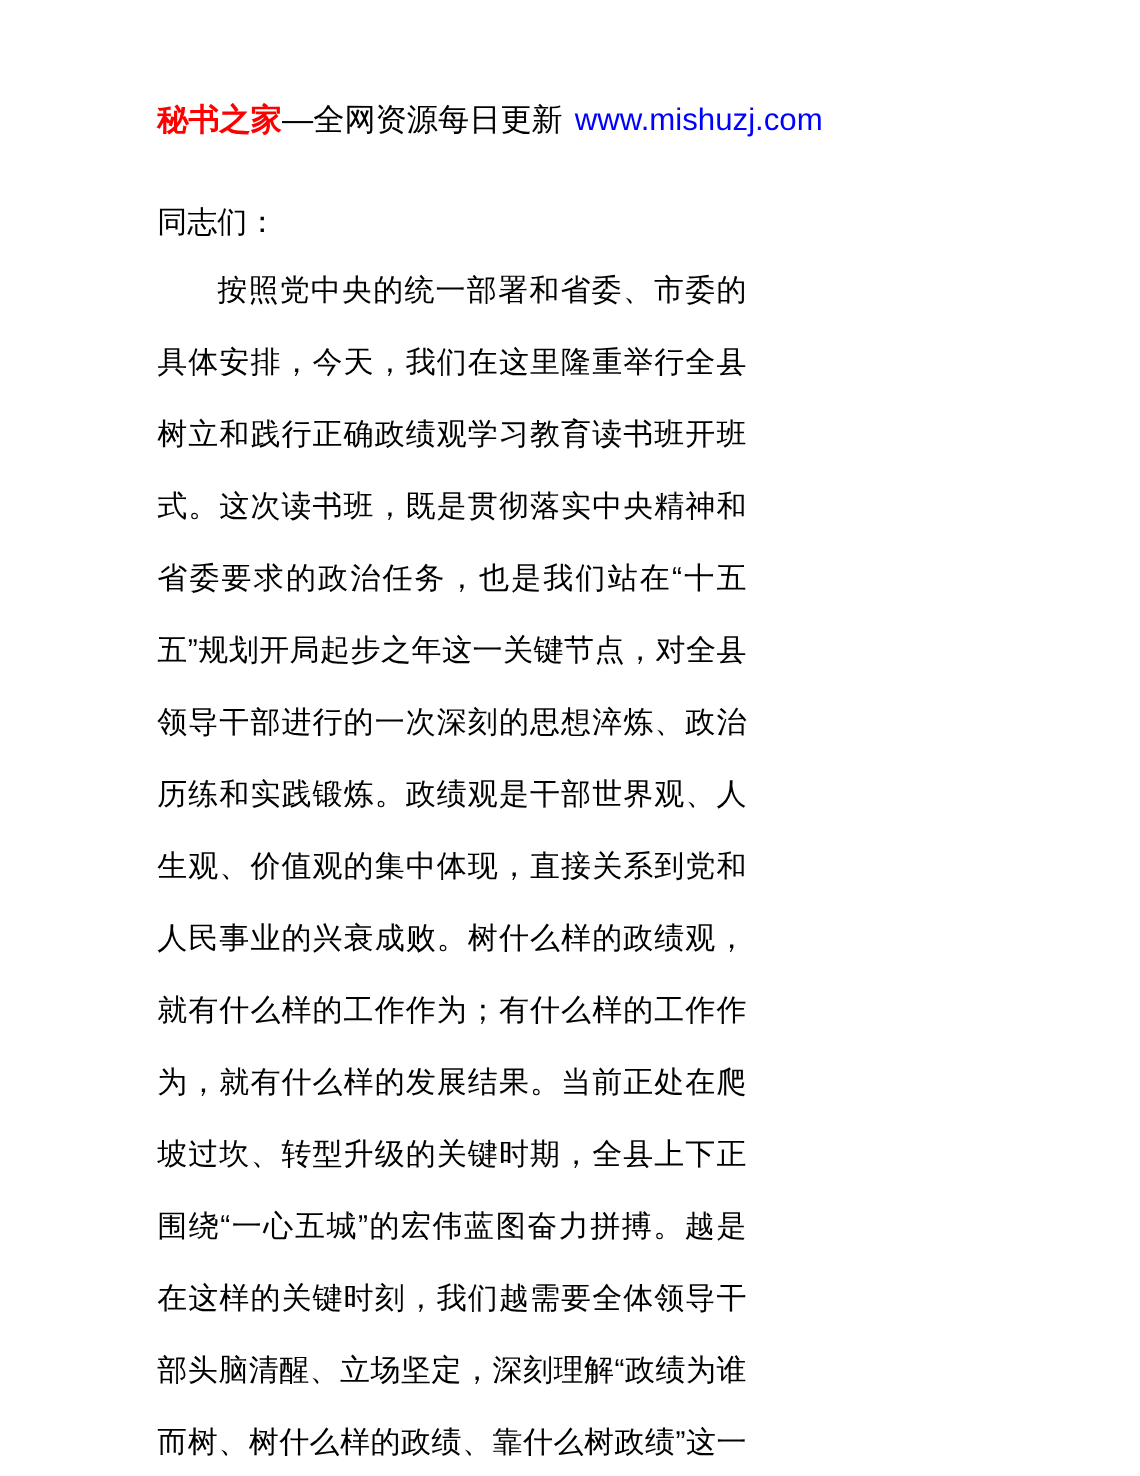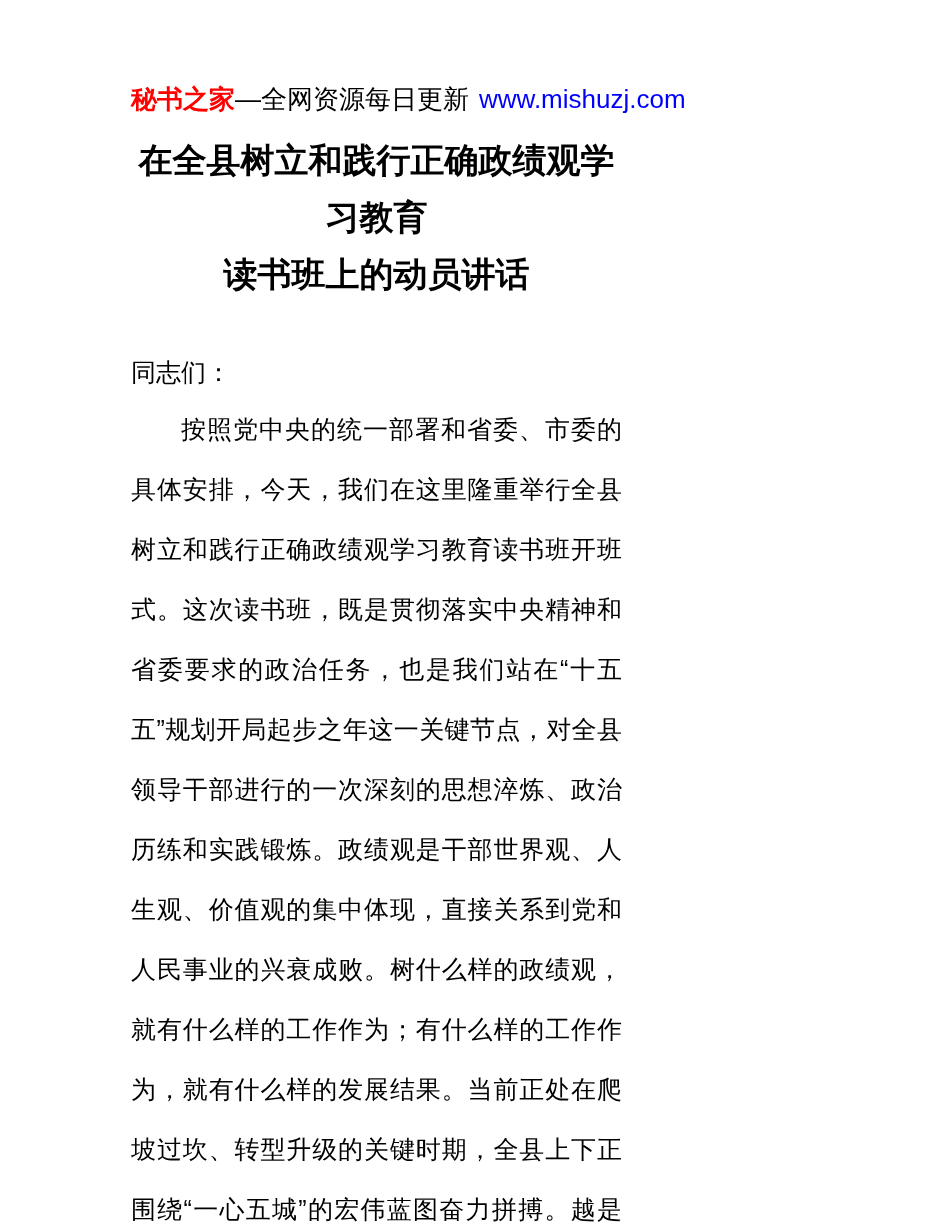--- a/index.html
+++ b/index.html
@@ -60,22 +60,18 @@
 </style>
 </head>
 <body>
 
 <div class="page">
 
   <div class="site-header">
     <span class="site-name">秘书之家</span><span class="tagline">—全网资源每日更新</span><span class="site-url">www.mishuzj.com</span>
   </div>
 
-  <h1 class="doc-title">
-    <span class="title-line">在全县树立和践行正确政绩观学习教育</span>
-    <span class="title-line">读书班上的动员讲话</span>
-  </h1>
 
   <p class="salutation">同志们：</p>
 
   <p class="body-para">按照党中央的统一部署和省委、市委的具体安排，今天，我们在这里隆重举行全县树立和践行正确政绩观学习教育读书班开班式。这次读书班，既是贯彻落实中央精神和省委要求的政治任务，也是我们站在“十五五”规划开局起步之年这一关键节点，对全县领导干部进行的一次深刻的思想淬炼、政治历练和实践锻炼。政绩观是干部世界观、人生观、价值观的集中体现，直接关系到党和人民事业的兴衰成败。树什么样的政绩观，就有什么样的工作作为；有什么样的工作作为，就有什么样的发展结果。当前正处在爬坡过坎、转型升级的关键时期，全县上下正围绕“一心五城”的宏伟蓝图奋力拼搏。越是在这样的关键时刻，我们越需要全体领导干部头脑清醒、立场坚定，深刻理解“政绩为谁而树、树什么样的政绩、靠什么树政绩”这一根本性问题。举办这次读书班，就是要引导大家以理论上的清醒保证政治上的坚定，以思想上的自觉引领行动上的自觉，坚决摒弃一切违背客观规律的短期行为、急功近利的“政绩冲动症”，以及脱离群众、华而不实的形式主义、官僚主义，确保我们创造的每一份政绩，都经得起实践、人民和历</p>
 
 </div>
 
 </body></html>

